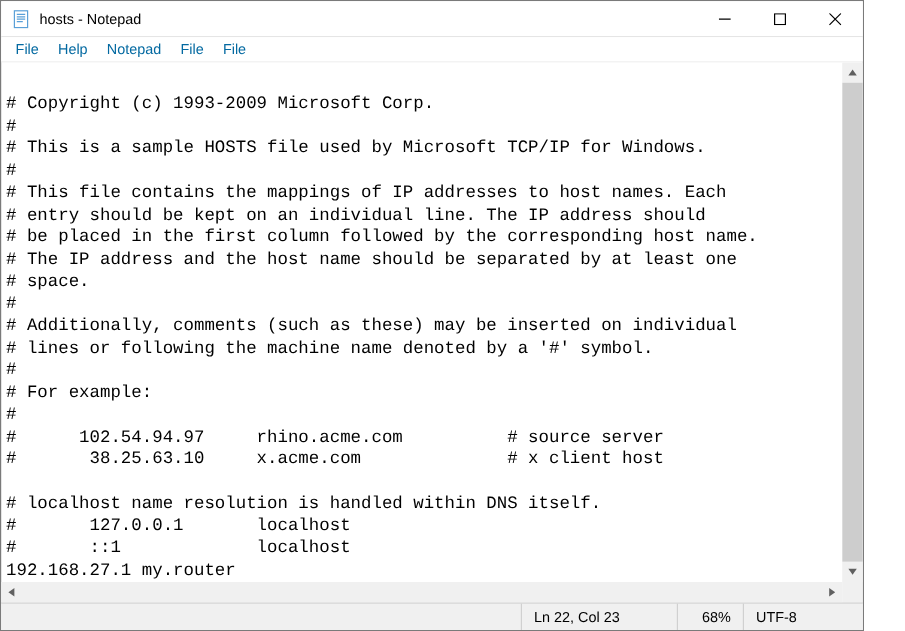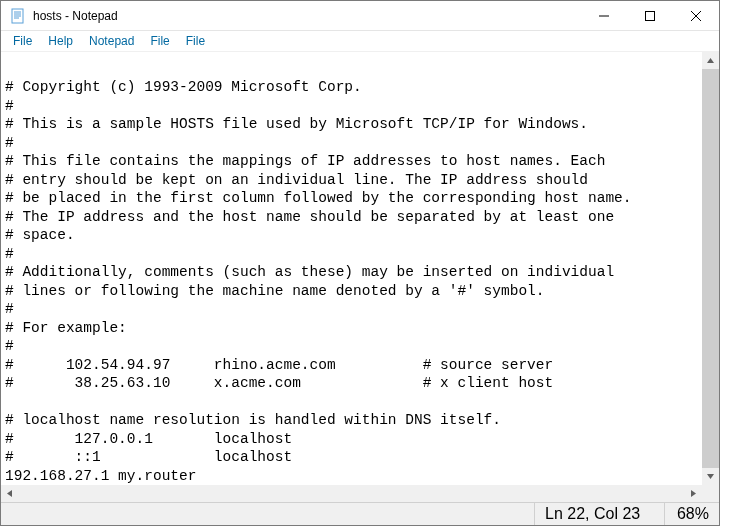--- a/index.html
+++ b/index.html
@@ -15,21 +15,21 @@
   .editor { flex: 1; position: relative; overflow: hidden; border-top: 1px solid #f0f0f0; }
   .content { position: absolute; top: 0; left: 0; right: 17px; bottom: 17px; padding: 2px 4px; font-family: Consolas, "Courier New", monospace; font-size: 14.5px; line-height: 18.5px; white-space: pre; overflow: hidden; color: #000; margin-top: 24px; }
   .vscroll { position: absolute; top: 0; right: 0; width: 17px; bottom: 17px; background: #f0f0f0; display: flex; flex-direction: column; }
   .hscroll { position: absolute; left: 0; right: 17px; bottom: 0; height: 17px; background: #f0f0f0; display: flex; }
   .scrollcorner { position: absolute; right: 0; bottom: 0; width: 17px; height: 17px; background: #f0f0f0; }
   .sbtn { background: #f0f0f0; border: none; display: flex; align-items: center; justify-content: center; }
   .vscroll .sbtn { height: 17px; }
   .hscroll .sbtn { width: 17px; }
   .track { flex: 1; background: #f0f0f0; position: relative; }
   .vscroll .thumb { position: absolute; left: 0; right: 0; top: 0; bottom: 0; background: #cdcdcd; }
-  .statusbar { height: 23px; background: #f0f0f0; border-top: 1px solid #d0d0d0; display: flex; align-items: stretch; font-size: 16px; }
+  .statusbar { height: 23px; background: #f0f0f0; border-top: 1px solid #d0d0d0; display: flex; align-items: stretch; font-size: 12px; }
   .cell { border-left: 1px solid #d0d0d0; display: flex; align-items: center; padding: 0 10px; color: #000; }
   .statusbar .spacer { flex: 1; }
   .arrow { fill: #606060; }
 </style>
 </head>
 <body>
 
 <div class="window">
 
   <div class="titlebar">
@@ -123,15 +123,16 @@
       </button>
     </div>
 
     <div class="scrollcorner"></div>
   </div>
 
   <div class="statusbar">
     <div class="spacer"></div>
     <div class="cell" style="width:130px">Ln 22, Col 23</div>
     <div class="cell" style="width:55px;justify-content:flex-end">68%</div>
+    <div class="cell" style="width:100px">UTF-8</div>
   </div>
 
 </div>
 
 </body></html>

